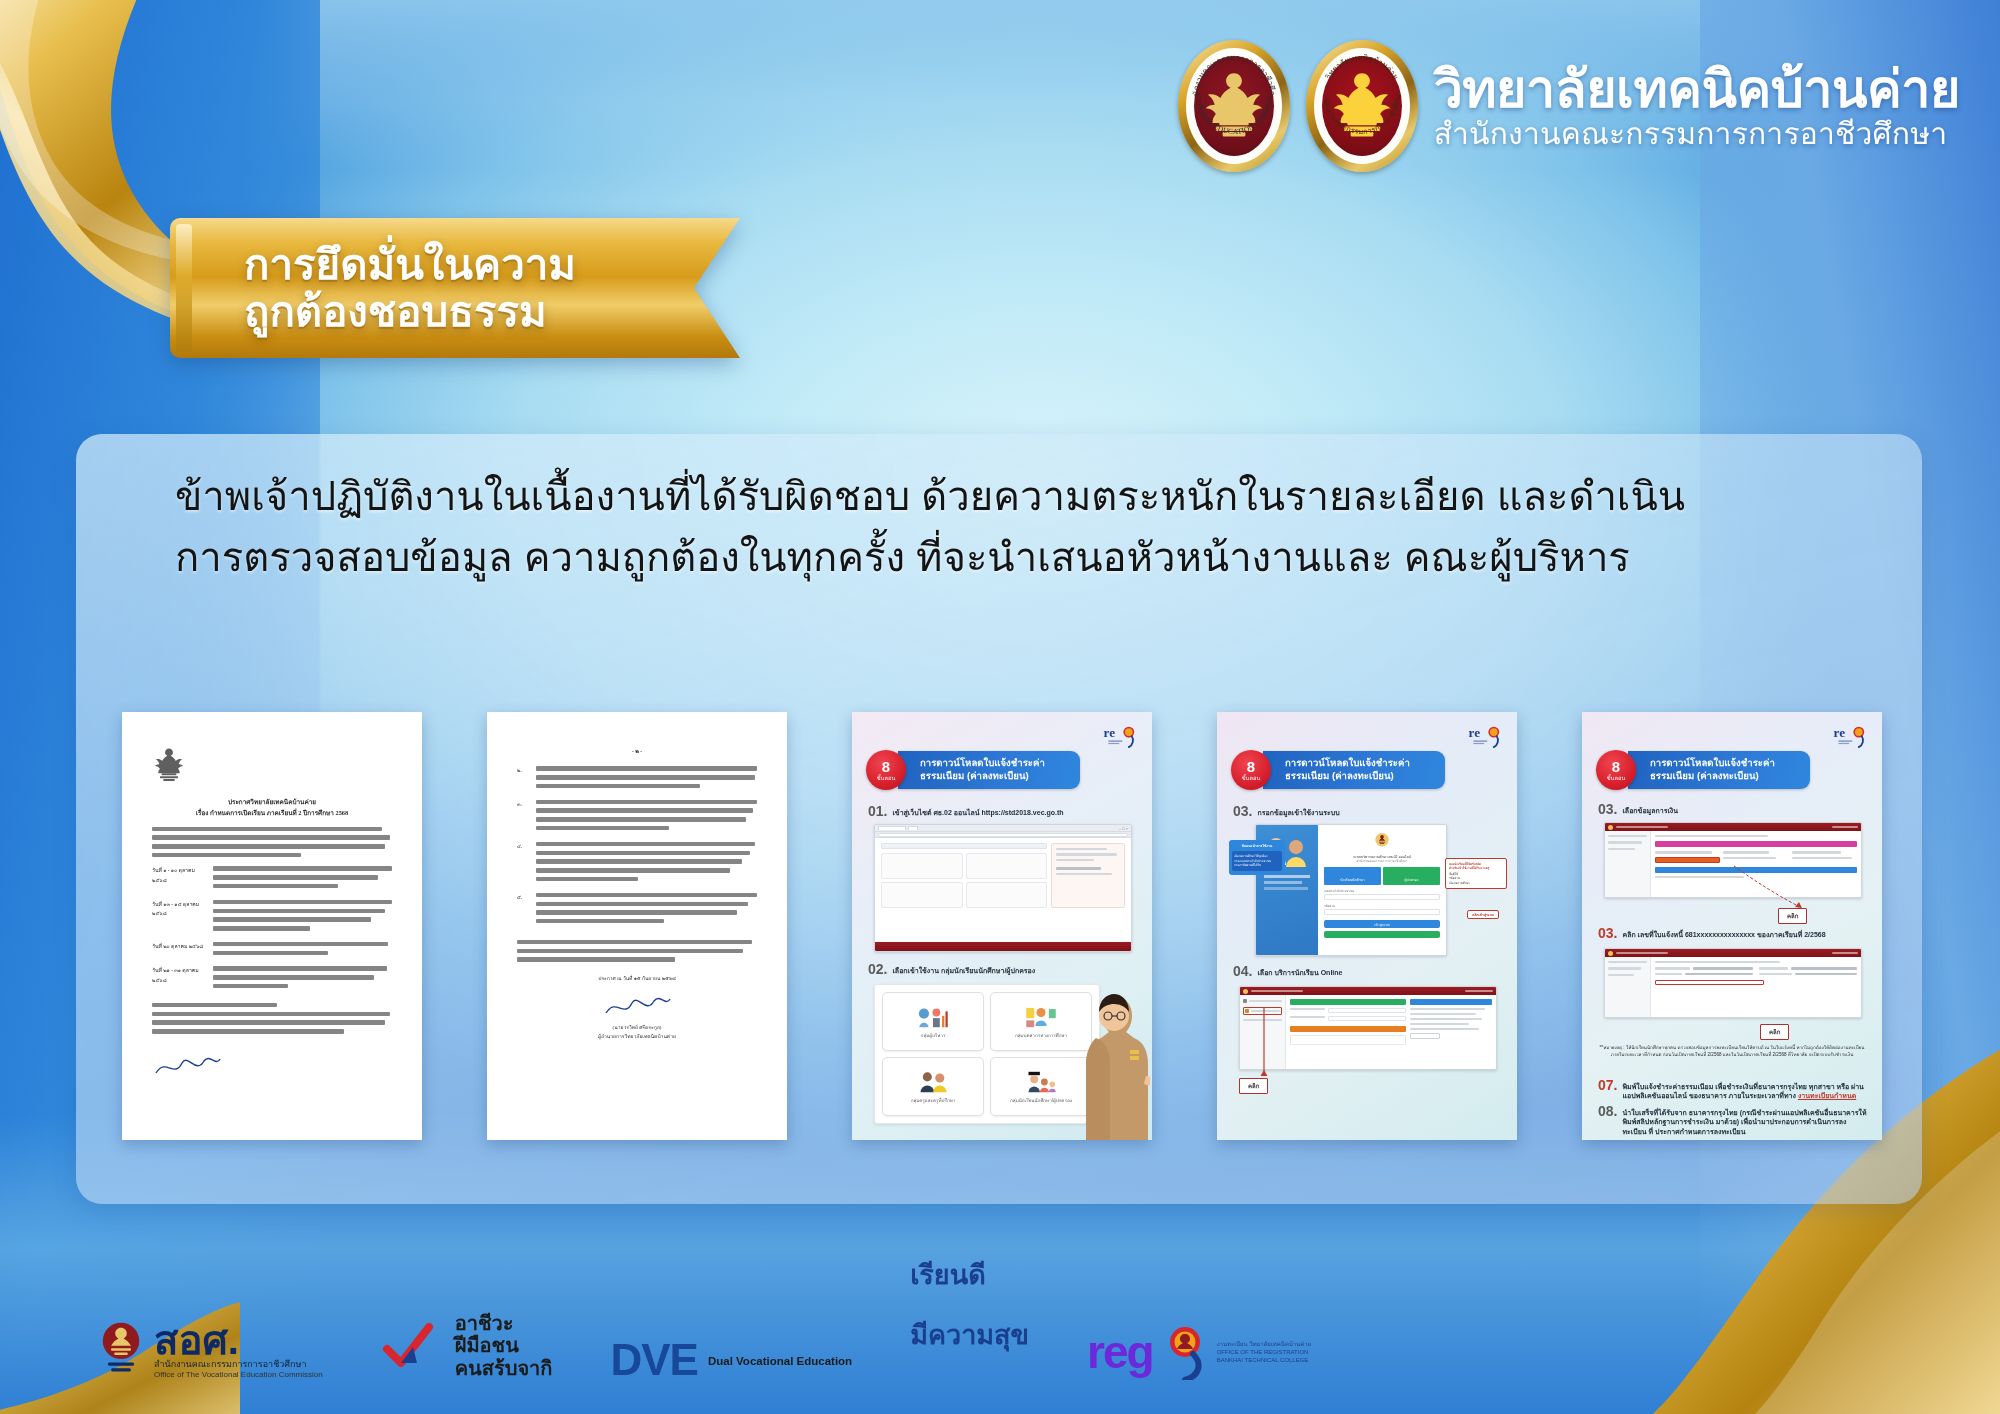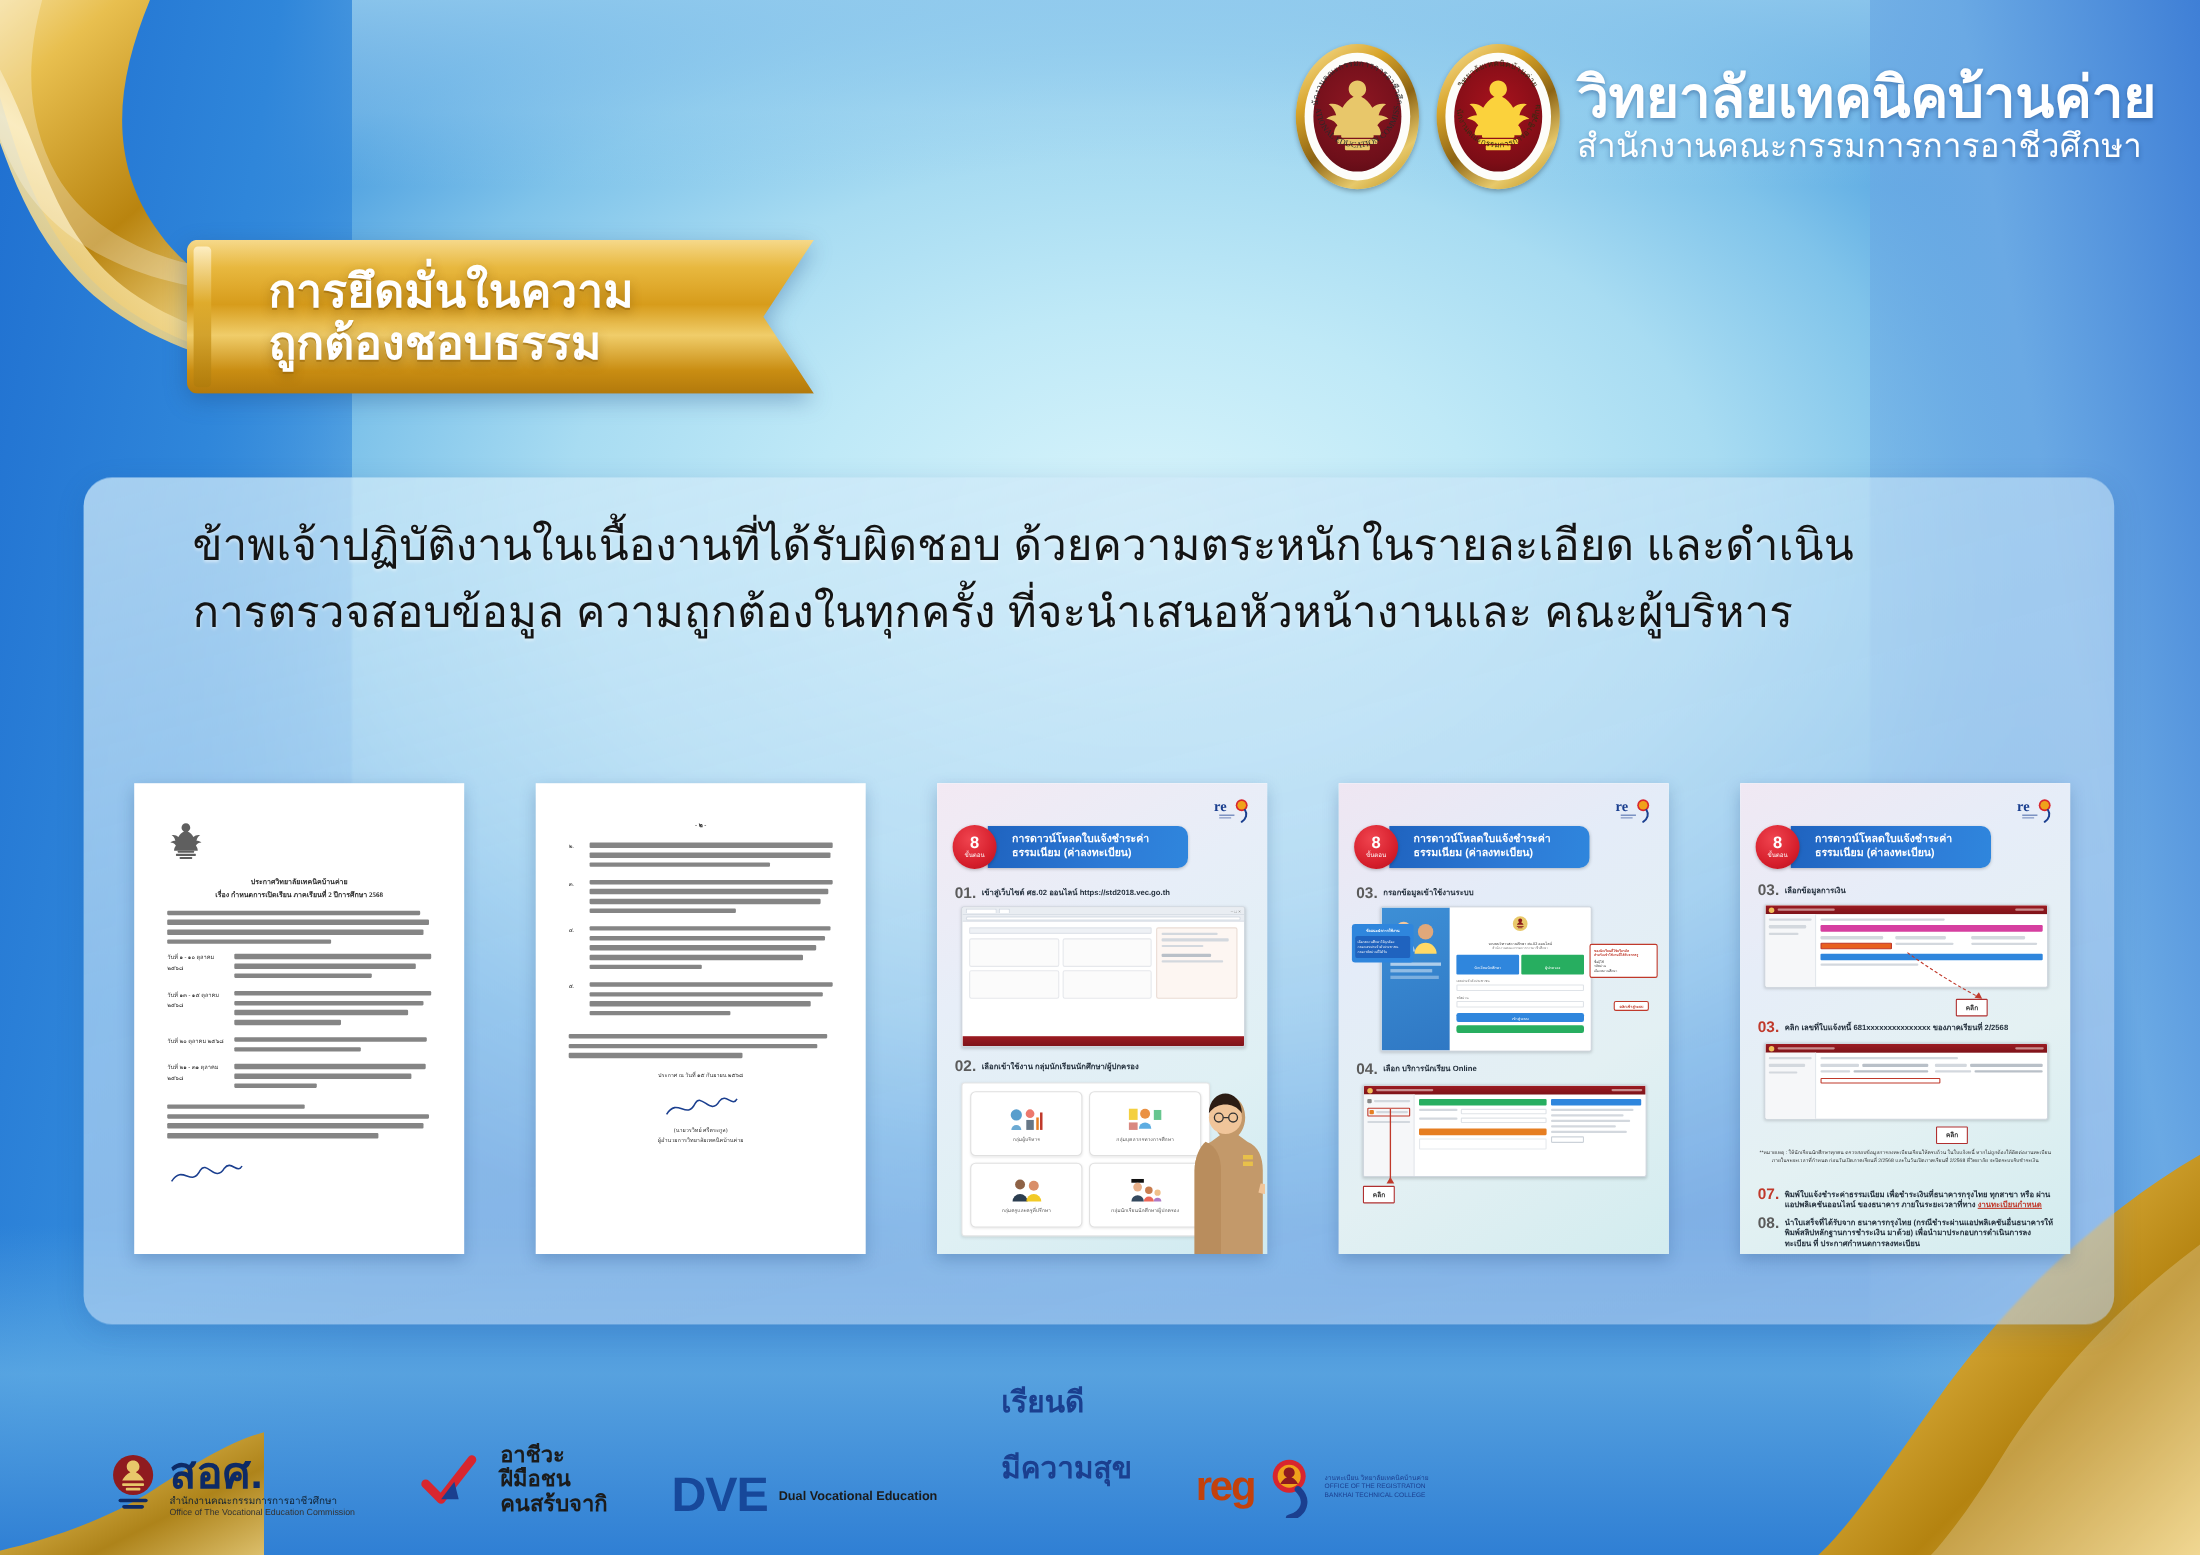--- a/index.html
+++ b/index.html
@@ -165,21 +165,21 @@
   .f-sosor .txt .sm.en{font-size:8px;color:#333;}
   .f-achiwa{display:flex;align-items:center;gap:20px;}
   .f-achiwa .mark{width:54px;height:54px;}
   .f-achiwa .txt{font-size:20px;font-weight:700;color:#1b1b1b;line-height:1.14;}
   .f-achiwa .txt .b{color:#1b1b1b;}
   .f-dve{text-align:center;}
   .f-dve .lg{font-size:44px;font-weight:700;color:#17489a;letter-spacing:-1px;line-height:.92;}
   .f-dve .cap{font-size:11.5px;color:#1b1b1b;font-weight:600;margin-top:2px;}
   .f-rian{color:#1b3f8f;font-size:27px;font-weight:700;line-height:1.1;white-space:pre-line;}
   .f-reg{display:flex;align-items:center;gap:6px;}
-  .f-reg .mk{font-size:38px;font-weight:700;color:#c2410c;letter-spacing:-2px;}
+  .f-reg .mk{font-size:46px;font-weight:700;color:#6d28d9;letter-spacing:-2px;}
   .f-reg .cap{font-size:6px;color:#1b3f8f;line-height:1.35;}
 </style>
 </head>
 <body>
 
 <div class="bg-wrap">
   <div class="bg-top"></div>
   <div class="bg-left"></div>
   <div class="bg-right"></div>
   <div class="bg-bottom"></div>

